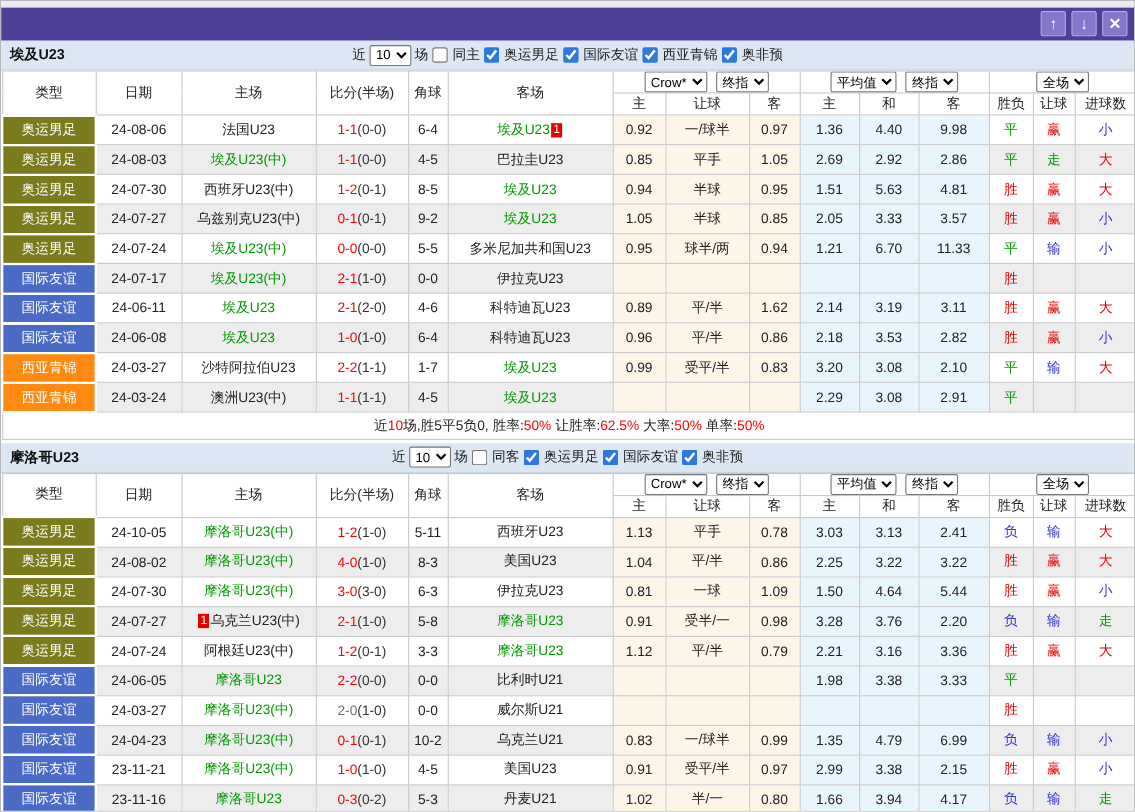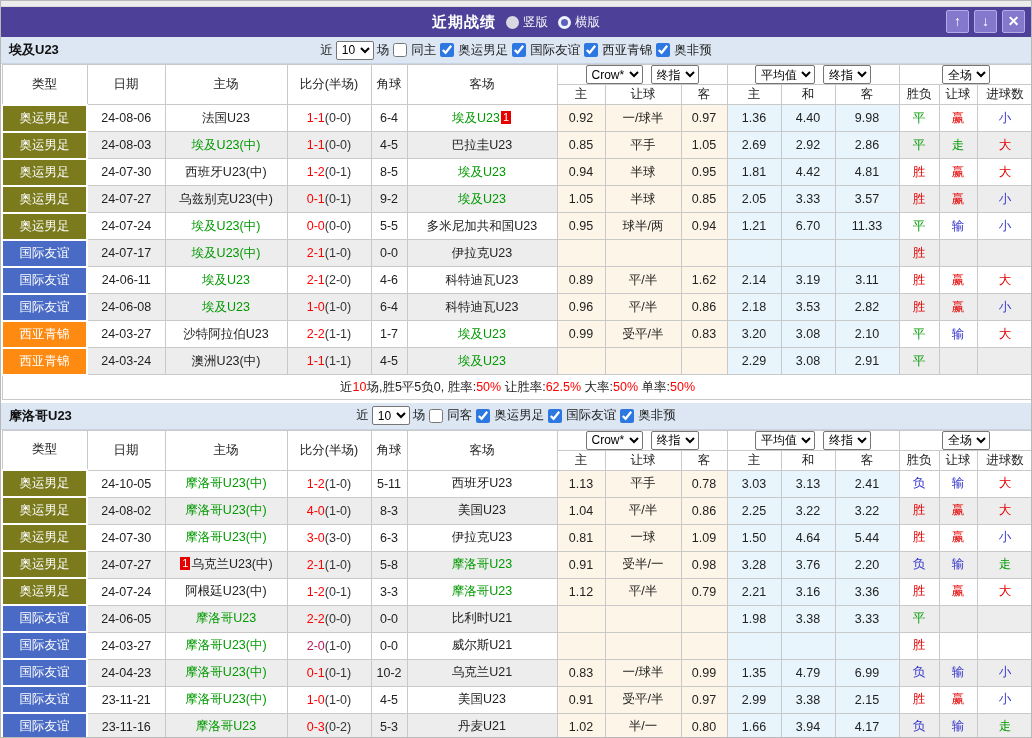--- a/index.html
+++ b/index.html
@@ -39,31 +39,20 @@
   tfoot td{height:23px;background:#fff;font-size:12.5px;}
   .section + .section{margin-top:3px;}
   .grp-sel{display:flex;justify-content:center;gap:8px;align-items:center;}
 </style>
 </head>
 <body>
 
 <div class="page">
   <div class="top-strip"></div>
   <div class="titlebar" style="background: rgb(76, 64, 152);">
-    <div class="title-center">
-      <span class="title">近期战绩</span>
-      <span class="radio-opt">
-        <span class="radio filled"></span>
-        <span>竖版</span>
-      </span>
-      <span class="radio-opt">
-        <span class="radio ring"></span>
-        <span>横版</span>
-      </span>
-    </div>
     <div class="win-buttons">
       <button class="win-btn"><span>↑</span></button>
       <button class="win-btn"><span>↓</span></button>
       <button class="win-btn"><span>✕</span></button>
     </div>
   </div>
   <div id="sections">
       <div class="section">
         <div class="sec-header" style="background:#dce7f3">
           <span class="team">埃及U23</span>
@@ -177,22 +166,22 @@
             <tr>
               <td class="type" style="background:#7b7b1e">奥运男足</td>
               <td class="plain">24-07-30</td>
               <td class="plain"><span style="">西班牙U23(中)</span></td>
               <td class="plain"><span style="color:#ff0000">1-2</span><span class="ht">(0-1)</span></td>
               <td class="plain">8-5</td>
               <td class="plain"><span style="color:#009900">埃及U23</span></td>
               <td class="crow">0.94</td>
               <td class="crow">半球</td>
               <td class="crow">0.95</td>
-              <td class="avg">1.81</td>
-              <td class="avg">4.42</td>
+              <td class="avg">1.51</td>
+              <td class="avg">5.63</td>
               <td class="avg">4.81</td>
               <td class="plain" style="color:#e60000">胜</td>
               <td class="plain" style="color:#e60000">赢</td>
               <td class="plain" style="color:#e60000">大</td>
             </tr>
             <tr>
               <td class="type" style="background:#7b7b1e">奥运男足</td>
               <td class="plain">24-07-27</td>
               <td class="plain"><span style="">乌兹别克U23(中)</span></td>
               <td class="plain"><span style="color:#ff0000">0-1</span><span class="ht">(0-1)</span></td>
@@ -491,21 +480,21 @@
               <td class="avg">3.38</td>
               <td class="avg">3.33</td>
               <td class="plain" style="color:#009900">平</td>
               <td class="plain" style="color:#222"></td>
               <td class="plain" style="color:#222"></td>
             </tr>
             <tr>
               <td class="type" style="background:#4a6bc5">国际友谊</td>
               <td class="plain">24-03-27</td>
               <td class="plain"><span style="color:#009900">摩洛哥U23(中)</span></td>
-              <td class="plain"><span style="color:#be185d">2-0</span><span class="ht">(1-0)</span></td>
+              <td class="plain"><span style="color:#737373">2-0</span><span class="ht">(1-0)</span></td>
               <td class="plain">0-0</td>
               <td class="plain"><span style="">威尔斯U21</span></td>
               <td class="crow"></td>
               <td class="crow"></td>
               <td class="crow"></td>
               <td class="avg"></td>
               <td class="avg"></td>
               <td class="avg"></td>
               <td class="plain" style="color:#e60000">胜</td>
               <td class="plain" style="color:#222"></td>

